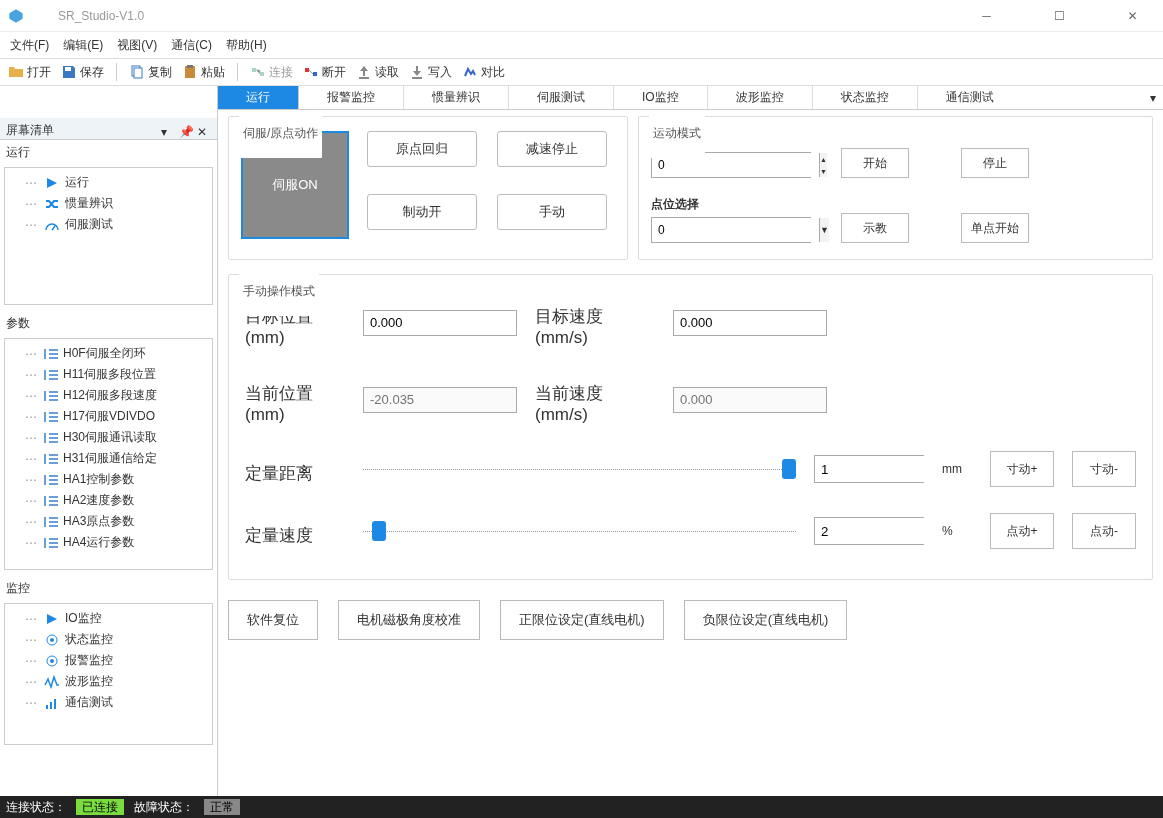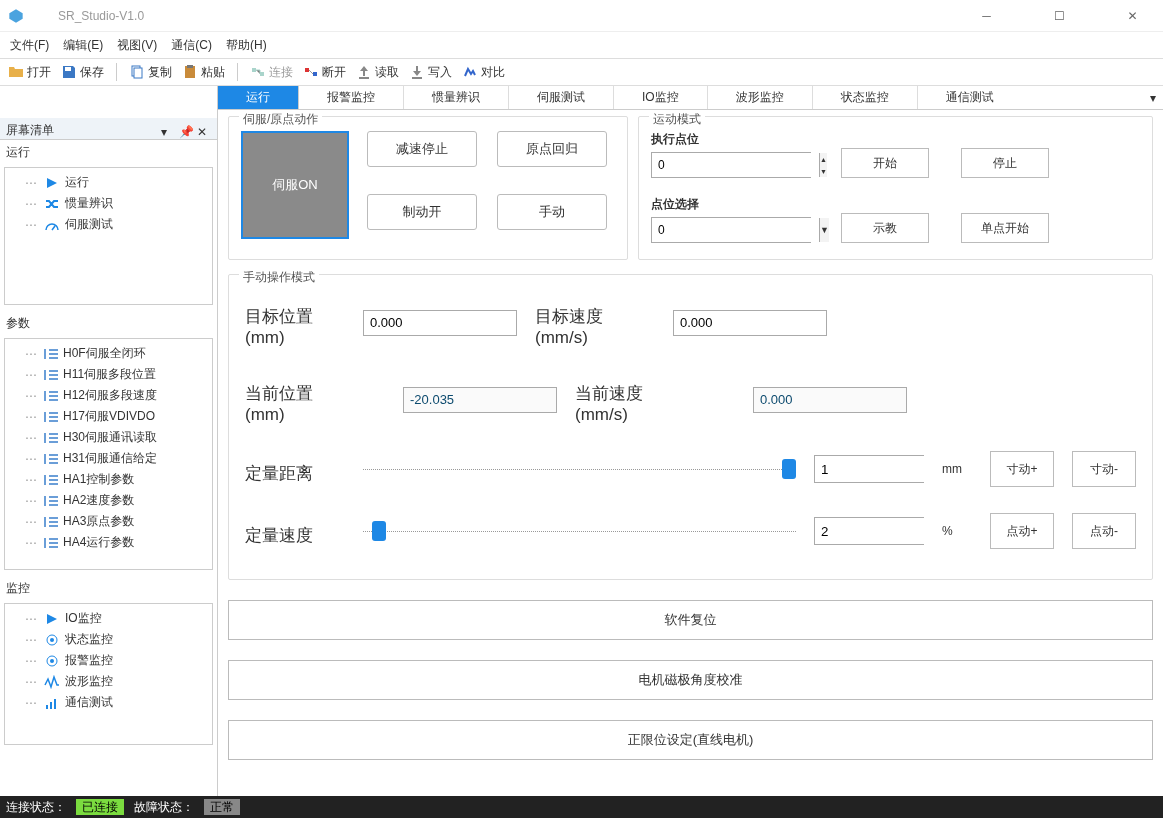--- a/index.html
+++ b/index.html
@@ -34,52 +34,52 @@
 .dot-guide { width: 16px; color: #999; text-align: center; }
 .rightpane { flex: 1; display: flex; flex-direction: column; overflow: hidden; }
 .tabs { height: 24px; display: flex; align-items: stretch; background: #fff; border-bottom: 1px solid #ccc; }
 .tab { padding: 0 28px; display: flex; align-items: center; cursor: pointer; font-size: 12px; color: #333; }
 .tab.active { background: #1e88e5; color: #fff; border-right: 1px solid #ccc; }
 .tab.sep { border-right: 1px solid #ddd; }
 .tabs .overflow { margin-left: auto; width: 20px; display: flex; align-items: center; justify-content: center; cursor: pointer; }
 .content { flex: 1; padding: 6px 10px; overflow: auto; }
 .row2 { display: flex; gap: 10px; }
 .fieldset { border: 1px solid #ddd; border-radius: 2px; padding: 14px 12px 16px; position: relative; margin-bottom: 14px; }
-.fieldset .legend { position: absolute; top: -8px; left: 10px; background: #fff; padding: 2px 4px; color: #555; font-size: 12px; }
+.fieldset .legend { position: absolute; top: -8px; left: 10px; background: #fff; padding: 16px 4px; color: #555; font-size: 12px; }
 .fs-servo { width: 400px; display: flex; gap: 18px; }
 .servo-on { width: 108px; height: 108px; background: #8a8a8a; border: 2px solid #1e88e5; display: flex; align-items: center; justify-content: center; color: #fff; font-size: 13px; cursor: pointer; }
 .btn-grid { display: grid; grid-template-columns: 1fr 1fr; gap: 14px 20px; }
 .btn { width: 110px; height: 36px; background: #fff; border: 1px solid #bbb; border-radius: 3px; display: flex; align-items: center; justify-content: center; cursor: pointer; font-size: 13px; }
 .fs-motion { flex: 1; }
 .motion-grid { display: grid; grid-template-columns: 160px 90px 90px; gap: 18px 30px; align-items: end; }
 .mg-label { font-size: 12px; color: #333; margin-bottom: 4px; font-weight: bold; }
 .spin { display: flex; width: 160px; height: 26px; border: 1px solid #aaa; }
 .spin input { flex: 1; border: none; padding: 0 6px; outline: none; font-size: 12px; }
 .spin .spinbtns { width: 16px; display: flex; flex-direction: column; border-left: 1px solid #aaa; }
 .spin .sb { flex: 1; display: flex; align-items: center; justify-content: center; font-size: 7px; cursor: pointer; background: #f3f3f3; }
 .select { display: flex; width: 160px; height: 26px; border: 1px solid #aaa; }
 .select input { flex: 1; border: none; padding: 0 6px; outline: none; font-size: 12px; }
 .select .dd { width: 18px; display: flex; align-items: center; justify-content: center; border-left: 1px solid #aaa; background: #f3f3f3; cursor: pointer; font-size: 9px; }
-.mbtn { width: 88px; height: 30px; border: 1px solid #bbb; background: #fff; display: flex; align-items: center; justify-content: center; cursor: pointer; }
+.mbtn { width: 68px; height: 30px; border: 1px solid #bbb; background: #fff; display: flex; align-items: center; justify-content: center; cursor: pointer; }
 .fs-manual { padding: 22px 16px; }
 .frow { display: flex; align-items: center; gap: 18px; margin-bottom: 26px; }
 .flabel { width: 100px; font-size: 17px; margin-top: 8px; }
 .txt { width: 154px; height: 26px; border: 1px solid #aaa; padding: 0 6px; font-size: 13px; display: flex; align-items: center; }
-.ro { background: #fafafa; color: #0c4a6e; margin-left: 40px; }
+.ro { background: #fafafa; color: #737373; }
 .slider-wrap { flex: 1; display: flex; align-items: center; position: relative; height: 20px; }
 .slider-track { flex: 1; height: 2px; border-bottom: 1px dotted #999; position: relative; }
 .thumb { position: absolute; top: -9px; width: 14px; height: 20px; background: #1e88e5; border-radius: 3px; cursor: pointer; }
 .numspin { width: 110px; height: 28px; display: flex; border: 1px solid #aaa; }
 .numspin input { flex: 1; border: none; padding: 0 6px; outline: none; }
 .numspin .dd { width: 18px; border-left: 1px solid #aaa; display: flex; align-items: center; justify-content: center; background: #f3f3f3; cursor: pointer; font-size: 9px; }
 .numspin .spinbtns { width: 16px; display: flex; flex-direction: column; border-left: 1px solid #aaa; }
 .numspin .sb { flex: 1; display: flex; align-items: center; justify-content: center; font-size: 7px; cursor: pointer; background: #f3f3f3; }
 .unit { width: 30px; }
 .smbtn { width: 64px; height: 36px; border: 1px solid #bbb; background: #fff; display: flex; align-items: center; justify-content: center; cursor: pointer; }
-.bottom-btns { display: flex; gap: 20px; margin-top: 20px; flex-direction: column; }
+.bottom-btns { display: flex; gap: 20px; margin-top: 20px; }
 .lgbtn { padding: 0 18px; height: 40px; border: 1px solid #bbb; background: #fff; display: flex; align-items: center; justify-content: center; cursor: pointer; font-size: 13px; }
 .statusbar { height: 22px; background: #222; color: #fff; display: flex; align-items: center; padding: 0 6px; gap: 10px; font-size: 12px; }
 .chip { padding: 0 6px; height: 16px; display: flex; align-items: center; }
 .chip.green { background: #7bdc3f; color: #000; }
 .chip.grey { background: #888; color: #000; }
 </style>
 </head>
 <body>
 
 <div class="titlebar">
@@ -335,22 +335,22 @@
       <div class="overflow">▾</div>
     </div>
 
     <div class="content">
       <div class="row2">
 
         <div class="fieldset fs-servo">
           <div class="legend">伺服/原点动作</div>
           <div class="servo-on">伺服ON</div>
           <div class="btn-grid">
+            <div class="btn">原点回归</div>
             <div class="btn">减速停止</div>
-            <div class="btn">原点回归</div>
             <div class="btn">制动开</div>
             <div class="btn">手动</div>
           </div>
         </div>
 
         <div class="fieldset fs-motion">
           <div class="legend">运动模式</div>
           <div class="motion-grid">
             <div>
               <div class="mg-label">执行点位</div>
@@ -427,20 +427,21 @@
           <div class="unit">%</div>
           <div class="smbtn">点动+</div>
           <div class="smbtn">点动-</div>
         </div>
       </div>
 
       <div class="bottom-btns">
         <div class="lgbtn">软件复位</div>
         <div class="lgbtn">电机磁极角度校准</div>
         <div class="lgbtn">正限位设定(直线电机)</div>
+        <div class="lgbtn">负限位设定(直线电机)</div>
       </div>
     </div>
   </div>
 </div>
 
 <div class="statusbar">
   <span>连接状态：</span>
   <span class="chip green">已连接</span>
   <span>故障状态：</span>
   <span class="chip grey">正常</span>

